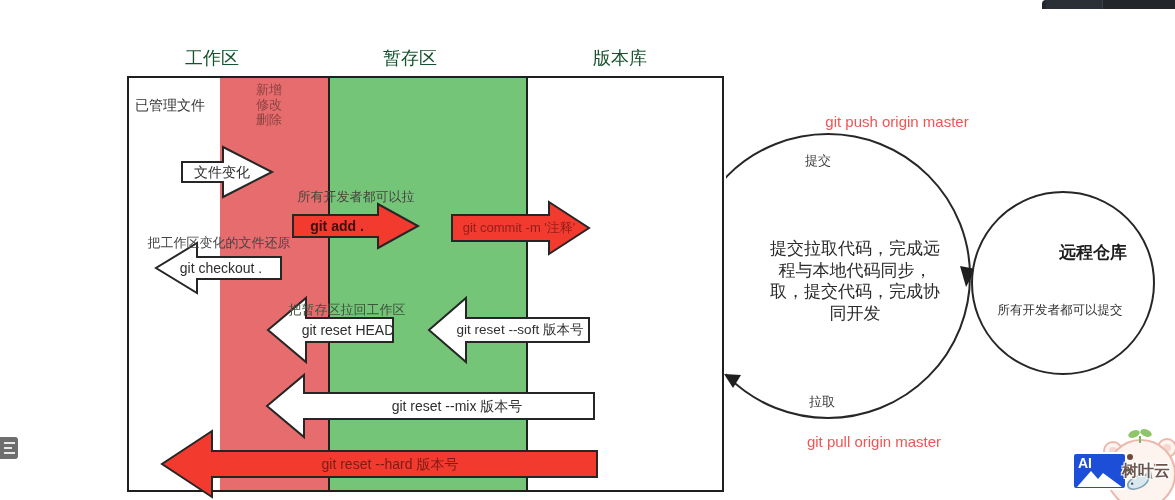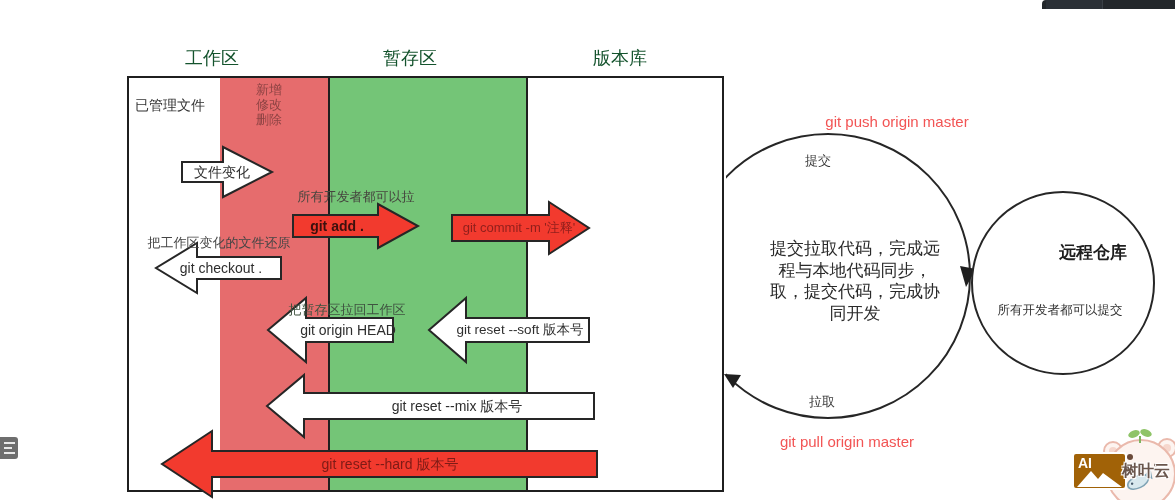--- a/index.html
+++ b/index.html
@@ -39,21 +39,21 @@
   #changes{left:269px;top:82px;transform:translateX(-50%);text-align:center;font-size:13px;line-height:15px;color:#8d4343;z-index:3;position:absolute;}
   #desc{left:855px;top:281px;transform:translate(-50%,-50%);text-align:center;font-size:17px;line-height:21.5px;color:#2a2a2a;z-index:3;position:absolute;white-space:nowrap;}
 
   
   #list-btn{left:0;top:437px;width:18px;height:22px;background:#6e6e6e;border-radius:0 3px 3px 0;z-index:4;}
   #list-btn i{display:block;height:2px;background:#e9e9e9;margin:3px 3px 0 4px;}
   #list-btn i:first-child{margin-top:5px;}
   #list-btn i:nth-child(2){margin-right:6px;}
 
   
-  #ai-badge{left:1072px;top:452px;width:55px;height:38px;background:#a16207;border:2px solid #ffffff;border-radius:4px;box-sizing:border-box;z-index:5;}
+  #ai-badge{left:1072px;top:452px;width:55px;height:38px;background:#1d4ed8;border:2px solid #ffffff;border-radius:4px;box-sizing:border-box;z-index:5;}
   #ai-badge .ai{position:absolute;left:4px;top:1px;color:#ffffff;font-weight:bold;font-size:14px;}
   #brand{left:1146px;top:471px;font-size:16px;font-weight:bold;color:#6a564d;z-index:6;
     text-shadow:-1px -1px 0 #fff,1px -1px 0 #fff,-1px 1px 0 #fff,1px 1px 0 #fff;}
 </style>
 </head>
 <body>
 
 <div class="abs" id="topbar"></div>
 <div class="abs" id="topbar-tab"></div>
 <div class="abs" id="topbar-div"></div>
@@ -121,38 +121,38 @@
 
 <div class="lbl cap z3" style="left:356px;top:197px;">所有开发者都可以拉</div>
 <div class="lbl cmd z3" style="left:337px;top:226px;font-weight:bold;color:#3d100d;">git add .</div>
 
 <div class="lbl z3" style="left:519px;top:228px;font-size:13px;color:#8f1f1c;">git commit -m '注释'</div>
 
 <div class="lbl cap z3" style="left:219px;top:243px;color:#454545;">把工作区变化的文件还原</div>
 <div class="lbl cmd z3" style="left:221px;top:268px;">git checkout .</div>
 
 <div class="lbl cap z3" style="left:347px;top:310px;color:#3f5340;">把暂存区拉回工作区</div>
-<div class="lbl cmd z3" style="left:348px;top:330px;">git origin HEAD</div>
+<div class="lbl cmd z3" style="left:348px;top:330px;">git reset HEAD</div>
 
 <div class="lbl z3" style="left:520px;top:330px;font-size:13.5px;color:#2e2e2e;">git reset --soft 版本号</div>
 <div class="lbl cmd z3" style="left:457px;top:406px;">git reset --mix 版本号</div>
 <div class="lbl cmd cmd-darkred z3" style="left:390px;top:464px;">git reset --hard 版本号</div>
 
 <div class="lbl redtext z3" style="left:897px;top:122px;">git push origin master</div>
 <div class="lbl small-note z3" style="left:818px;top:161px;">提交</div>
 
 <div id="desc">
   <div>提交拉取代码，完成远</div>
   <div>程与本地代码同步，</div>
   <div>取，提交代码，完成协</div>
   <div>同开发</div>
 </div>
 
 <div class="lbl small-note z3" style="left:822px;top:402px;">拉取</div>
-<div class="lbl redtext z3" style="left:847px;top:442px;">git pull origin master</div>
+<div class="lbl redtext z3" style="left:874px;top:442px;">git pull origin master</div>
 
 <div class="lbl z3" style="left:1065px;top:253px;font-size:17px;font-weight:bold;color:#1e1e1e;margin-left:28px;">远程仓库</div>
 <div class="lbl z3" style="left:1060px;top:310px;font-size:12.5px;color:#333;">所有开发者都可以提交</div>
 
 <div class="abs" id="list-btn">
     <i></i>
     <i></i>
     <i></i>
   </div>
 

